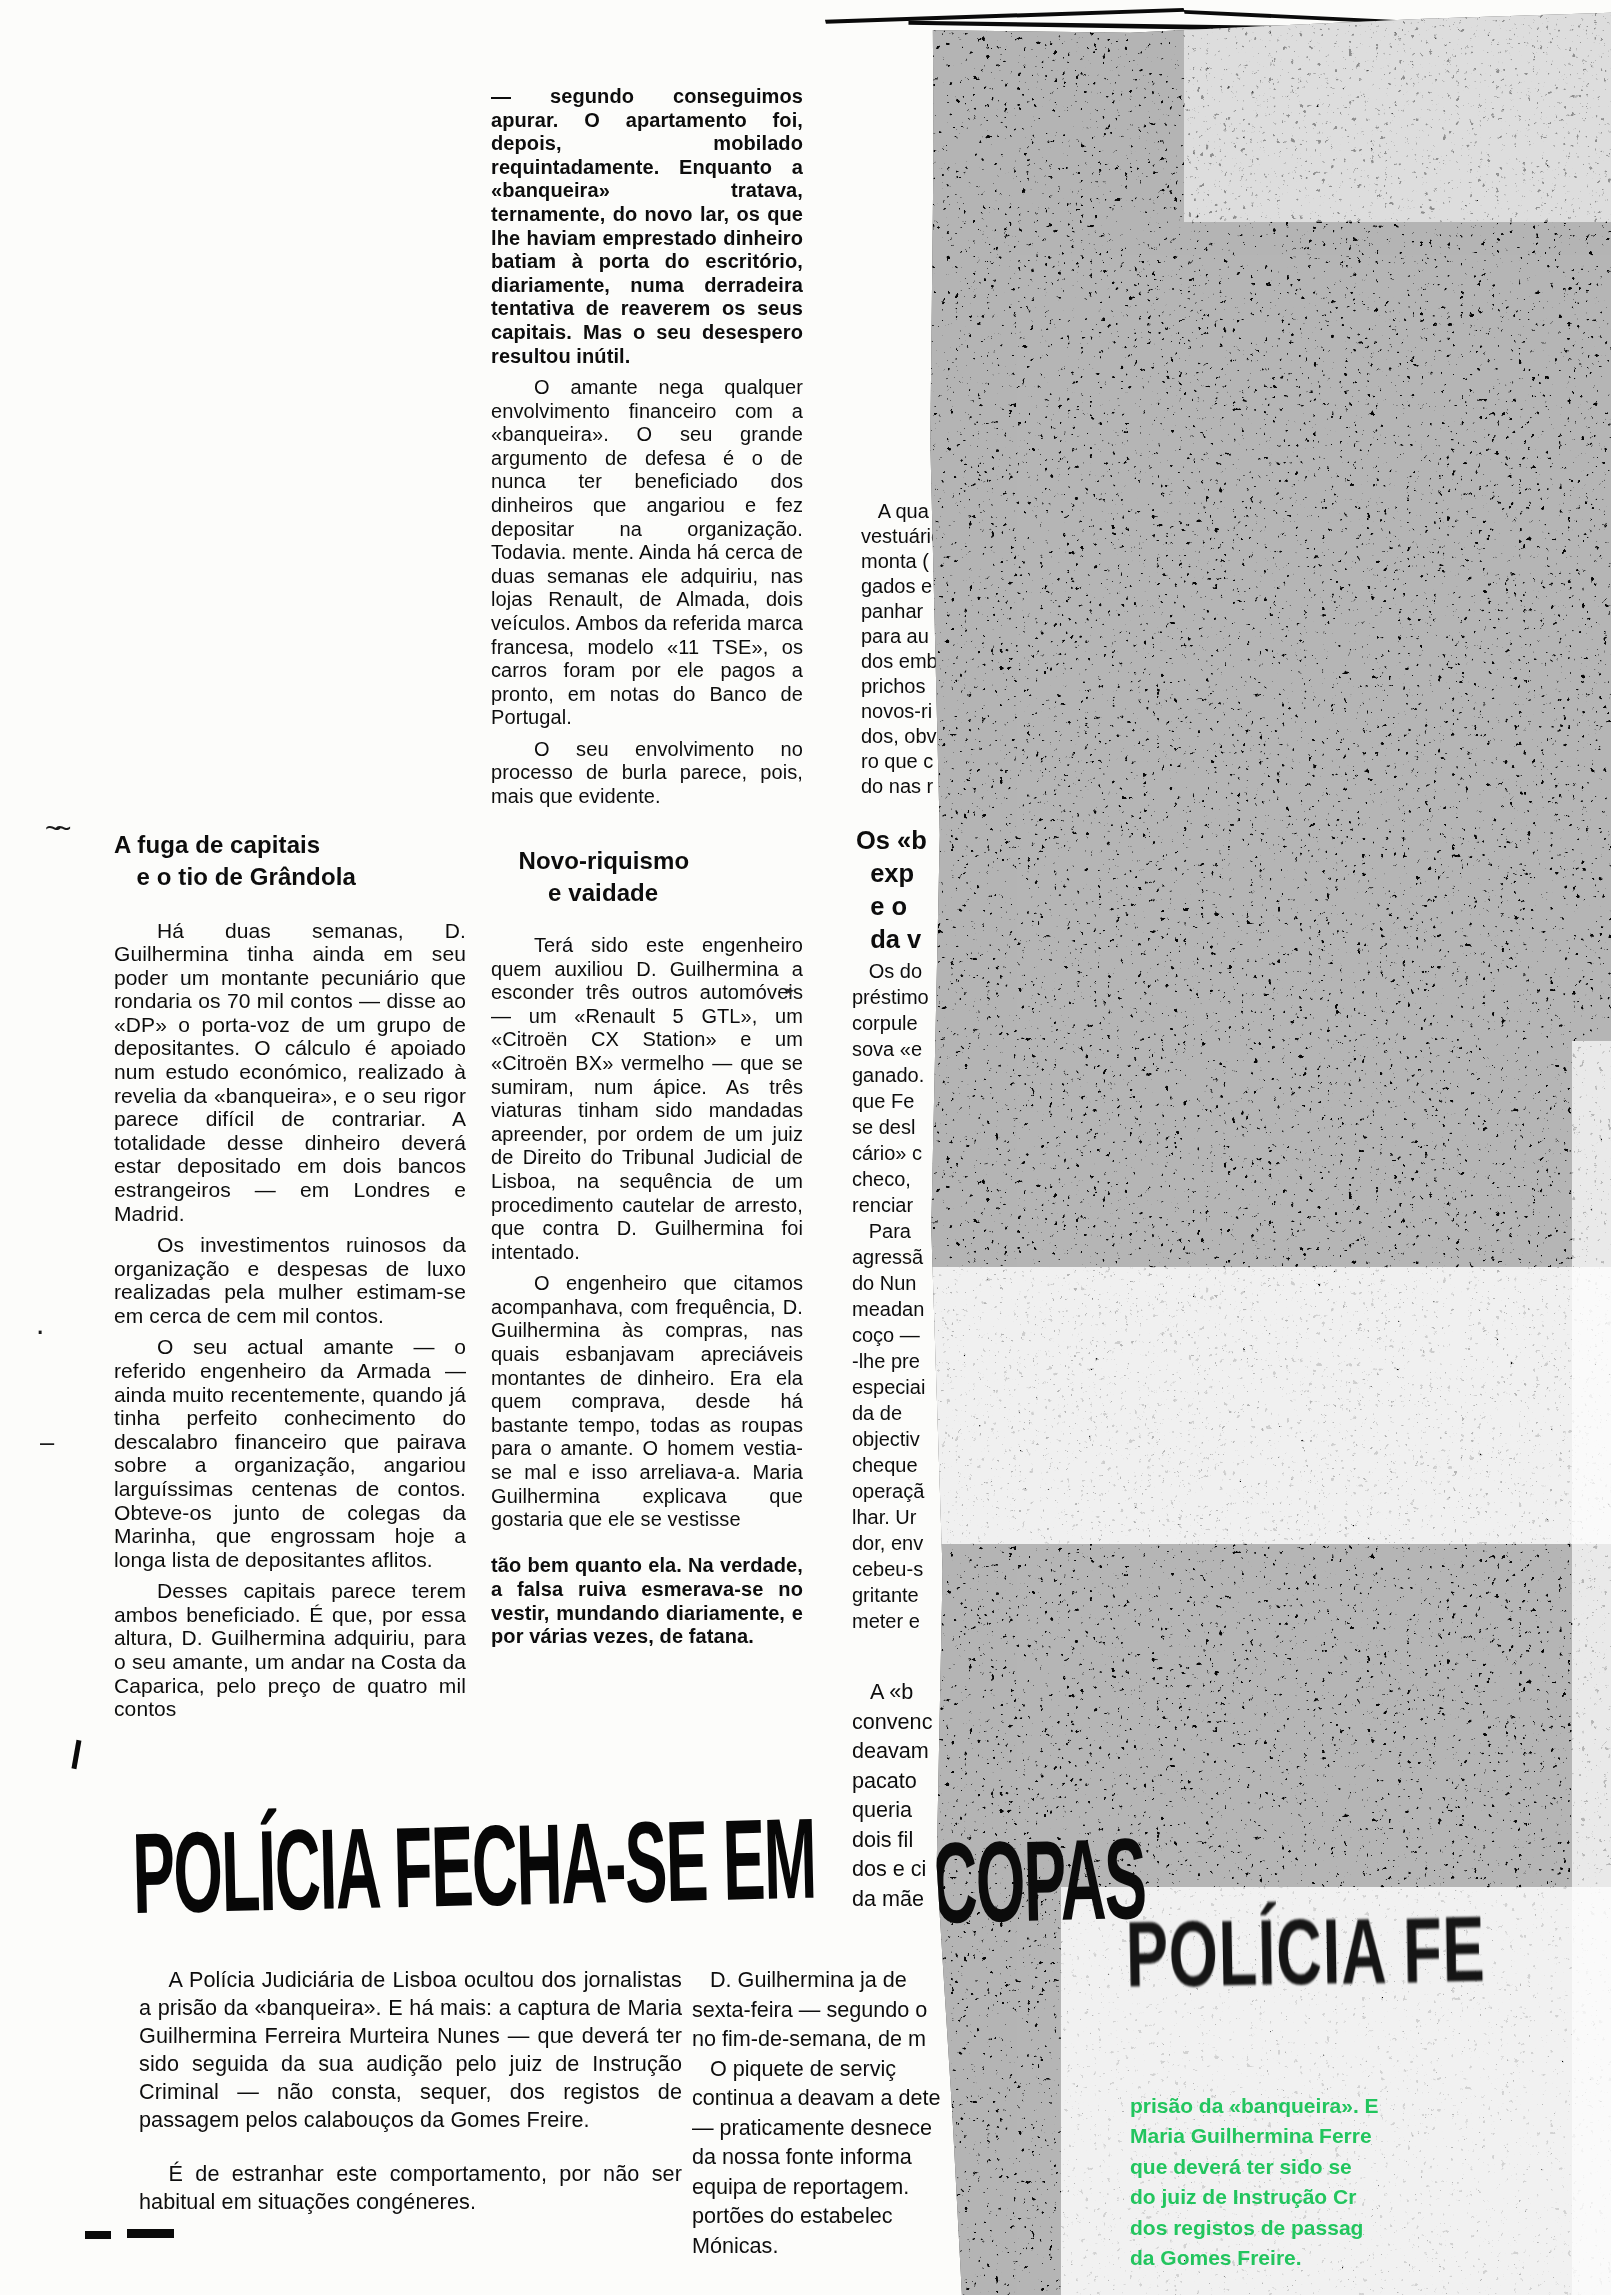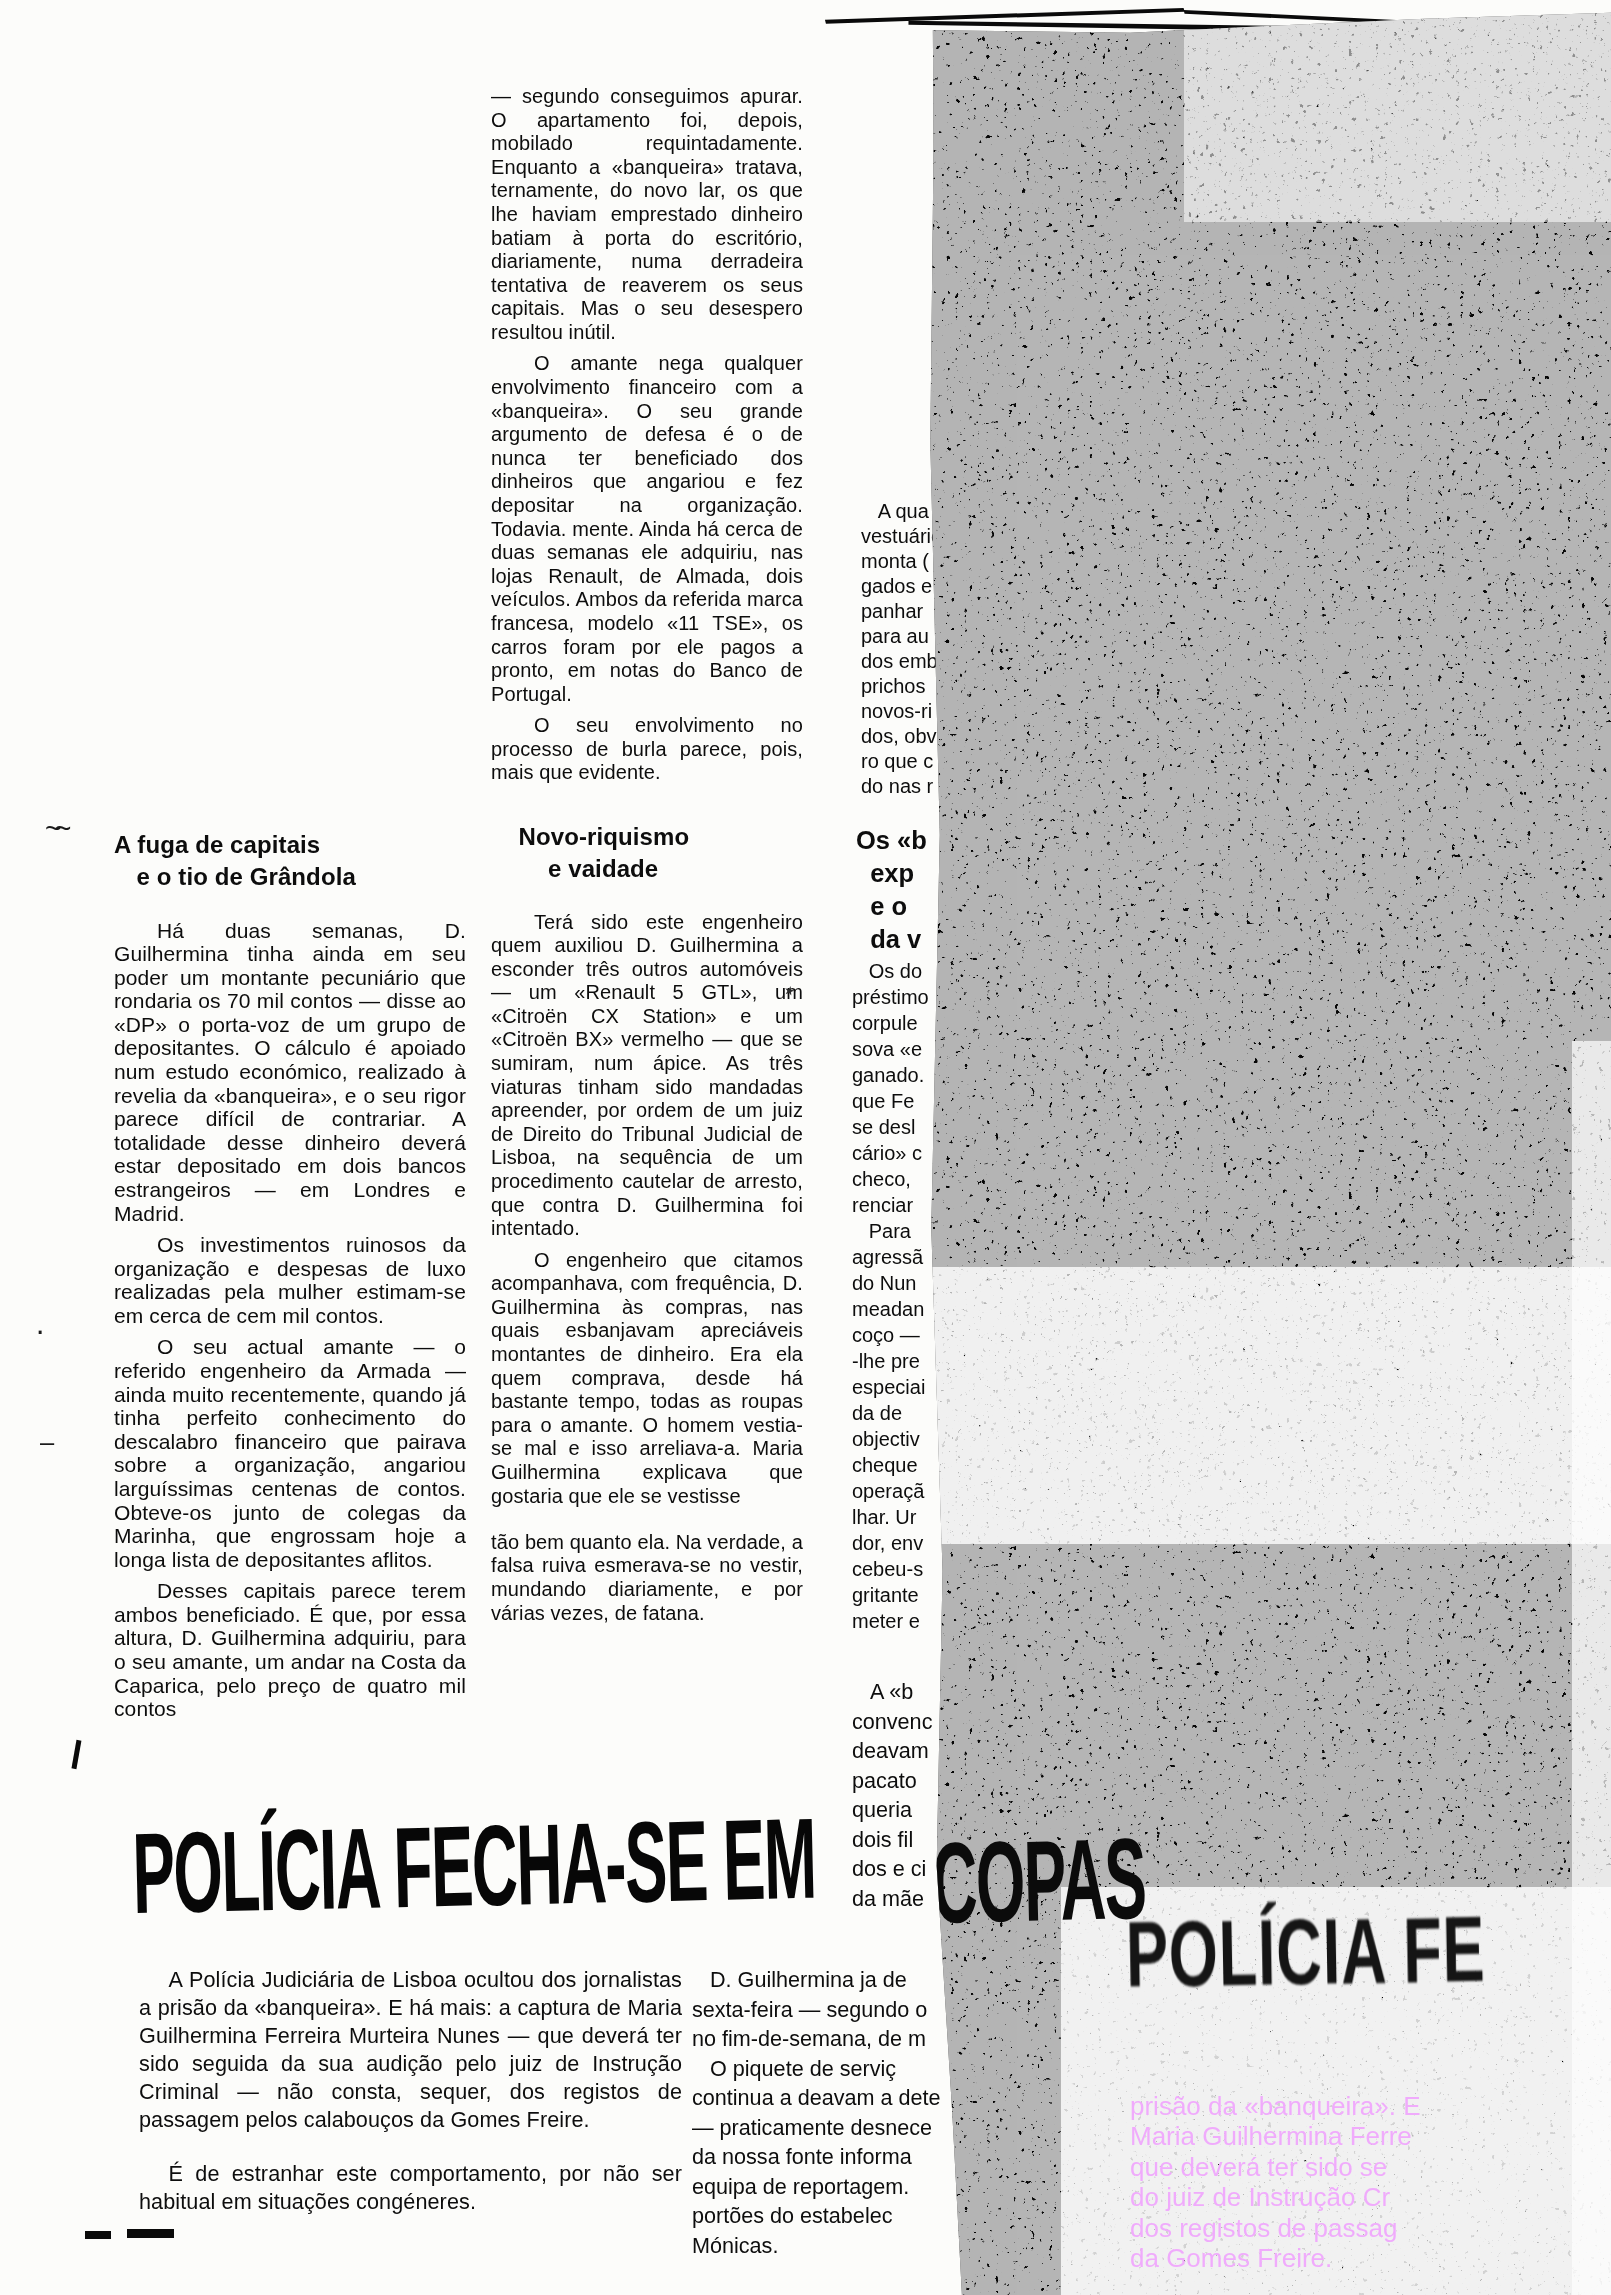--- a/index.html
+++ b/index.html
@@ -2,21 +2,21 @@
 <html style="font-size:7.9px"><head>
 <meta charset="utf-8">
 <style>
   html,body{margin:0;padding:0;}
   body{background:#ffffff;font-family:"Liberation Sans",sans-serif;}
   #page{position:relative;width:1612px;height:2295px;background:#fcfcfa;color:#0d0d0d;overflow:hidden;}
 
   
   .col{position:absolute;text-align:justify;}
   .col p{margin:0;text-indent:43px;}
-  .col p.noindent{text-indent:0;}
+  .col p.noindent{text-indent:0;font-weight:bold;}
   .col p.sp{margin-top:7.9px;}
   .body-m{font-size:20px;line-height:23.6px;letter-spacing:0.1px;}
   .body-l{font-size:21px;line-height:23.6px;letter-spacing:0.1px;}
   .body-b{font-size:21.6px;line-height:28px;letter-spacing:0.1px;}
 
   .subhead{font-weight:bold;font-size:24px;line-height:32px;text-align:left;}
   .subhead .l2{padding-left:25.5px;}
 
   
   .fragcol{position:absolute;overflow:hidden;}
@@ -34,22 +34,22 @@
   
   .blob{position:absolute;left:919px;top:9.8px;width:693px;height:2286px;background:#060606;
     clip-path:polygon(2% 0.9%,30.5% 1%,51.8% 0.69%,73% 0.39%,100% 0.13%,100% 100%,6.2% 100%,
       4.8% 92%,2.55% 81.2%,3.4% 68.3%,1.77% 53.3%,3% 36.1%,1.63% 18.9%,2.1% 6%);}
   .blob svg{position:absolute;left:0;top:0;}
   .ghost-head{position:absolute;font-weight:bold;color:#101010;white-space:nowrap;}
   .ghost-copas{left:10.8px;top:1808px;font-size:106px;letter-spacing:-2.5px;
     transform:rotate(-1.3deg) scaleX(.6) scaleY(1.08);transform-origin:left top;color:#0b0b0b;}
   .ghost-repeat{left:206px;top:1892px;font-size:93px;letter-spacing:1px;
     transform:rotate(-1deg) scaleX(.68);transform-origin:left top;filter:blur(1px);color:#151515;}
-  .ghost-par{position:absolute;left:211px;top:2081px;width:413px;font-size:26px;line-height:30.5px;
-    color:#f0abfc;filter:blur(0.7px);}
+  .ghost-par{position:absolute;left:211px;top:2081px;width:413px;font-size:21px;line-height:30.5px;
+    color:#22c55e;filter:blur(0.7px);font-weight:bold;}
   .ghost-par div{white-space:nowrap;overflow:hidden;}
 
   
   .toplines{position:absolute;left:766px;top:0;}
 
   
   .mark{position:absolute;color:#1a1a1a;}
   .bar{position:absolute;background:#0a0a0a;}
 </style>
 </head>

